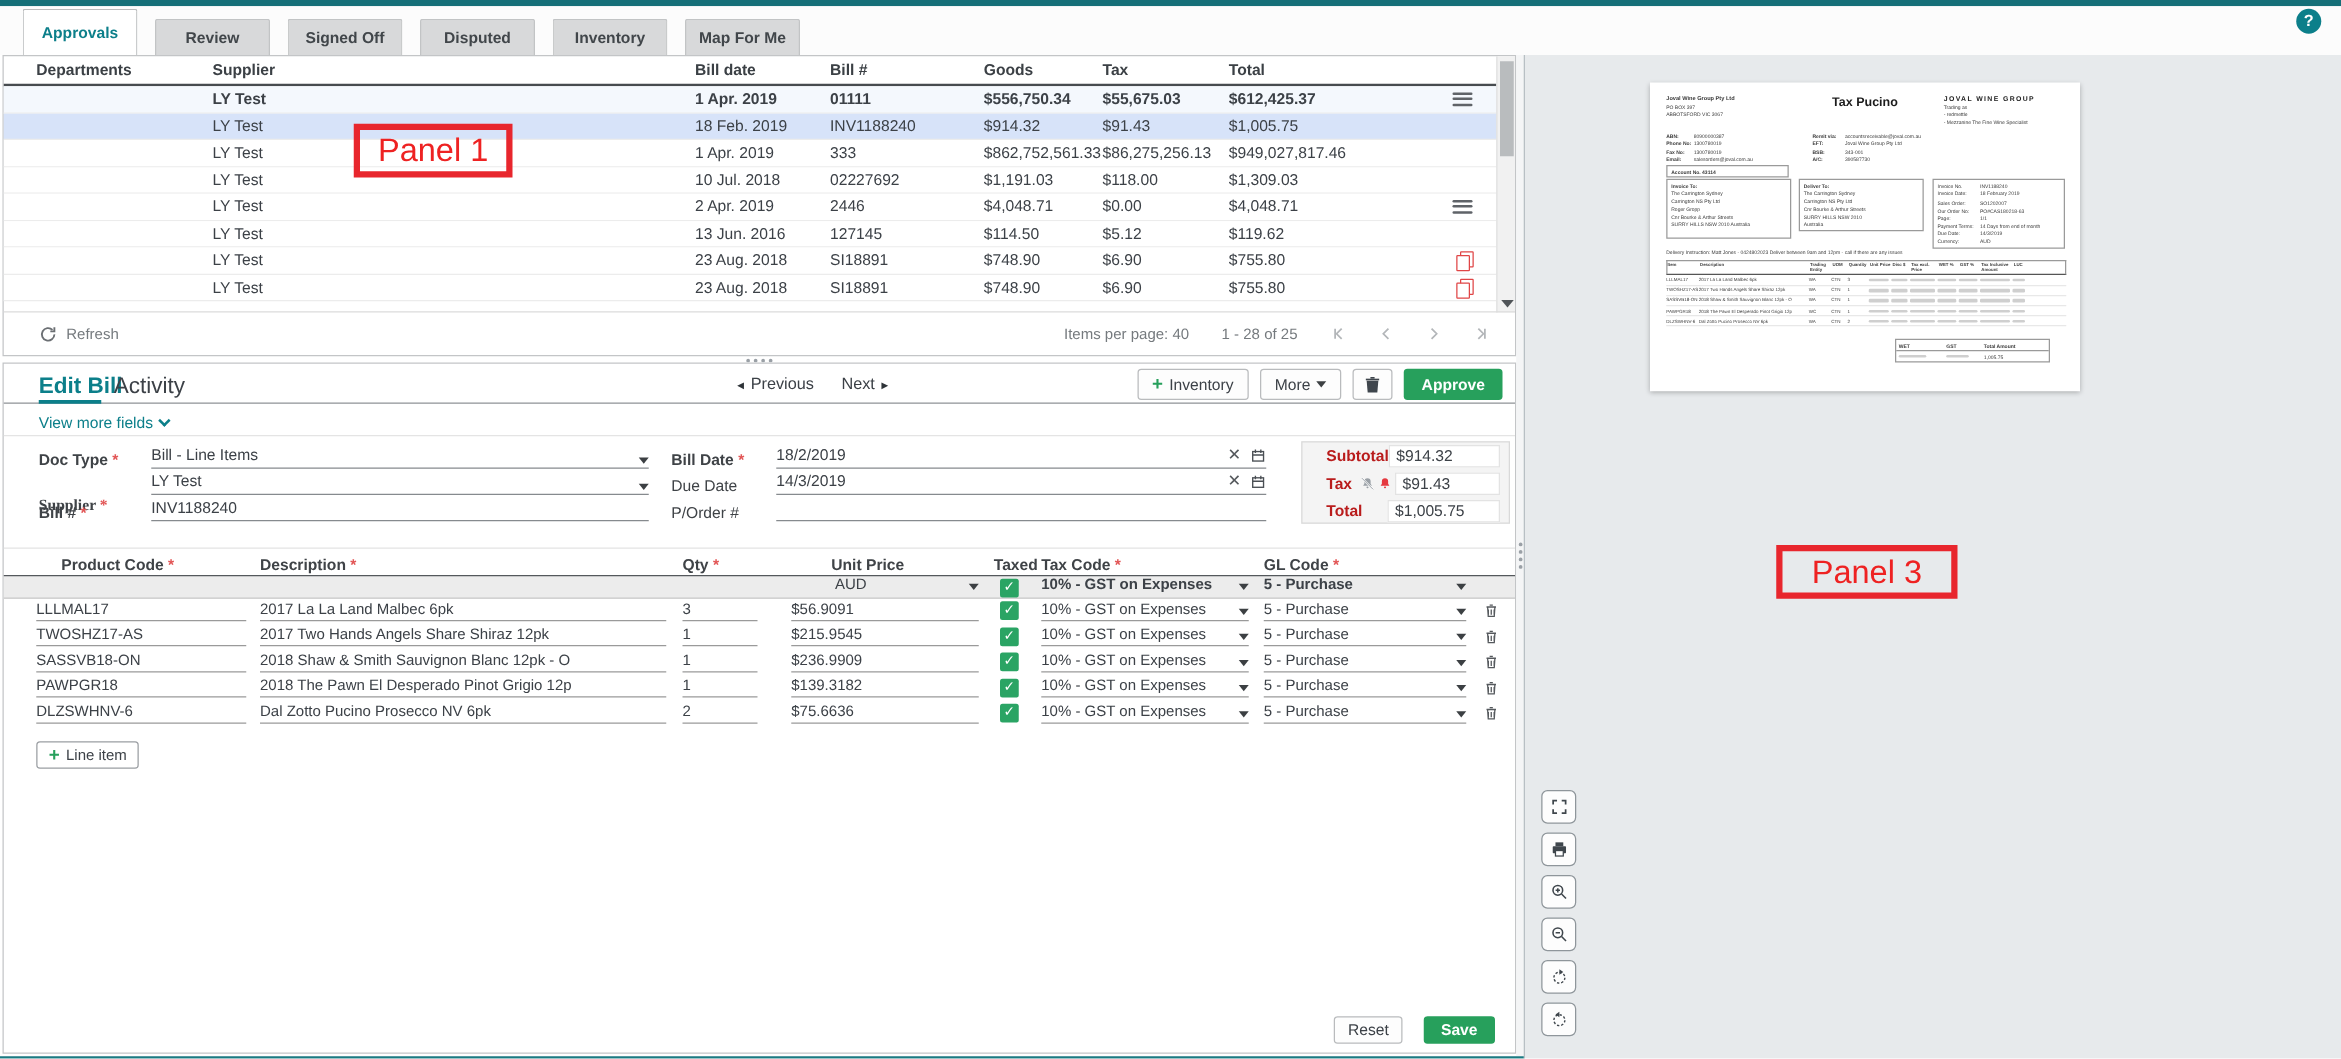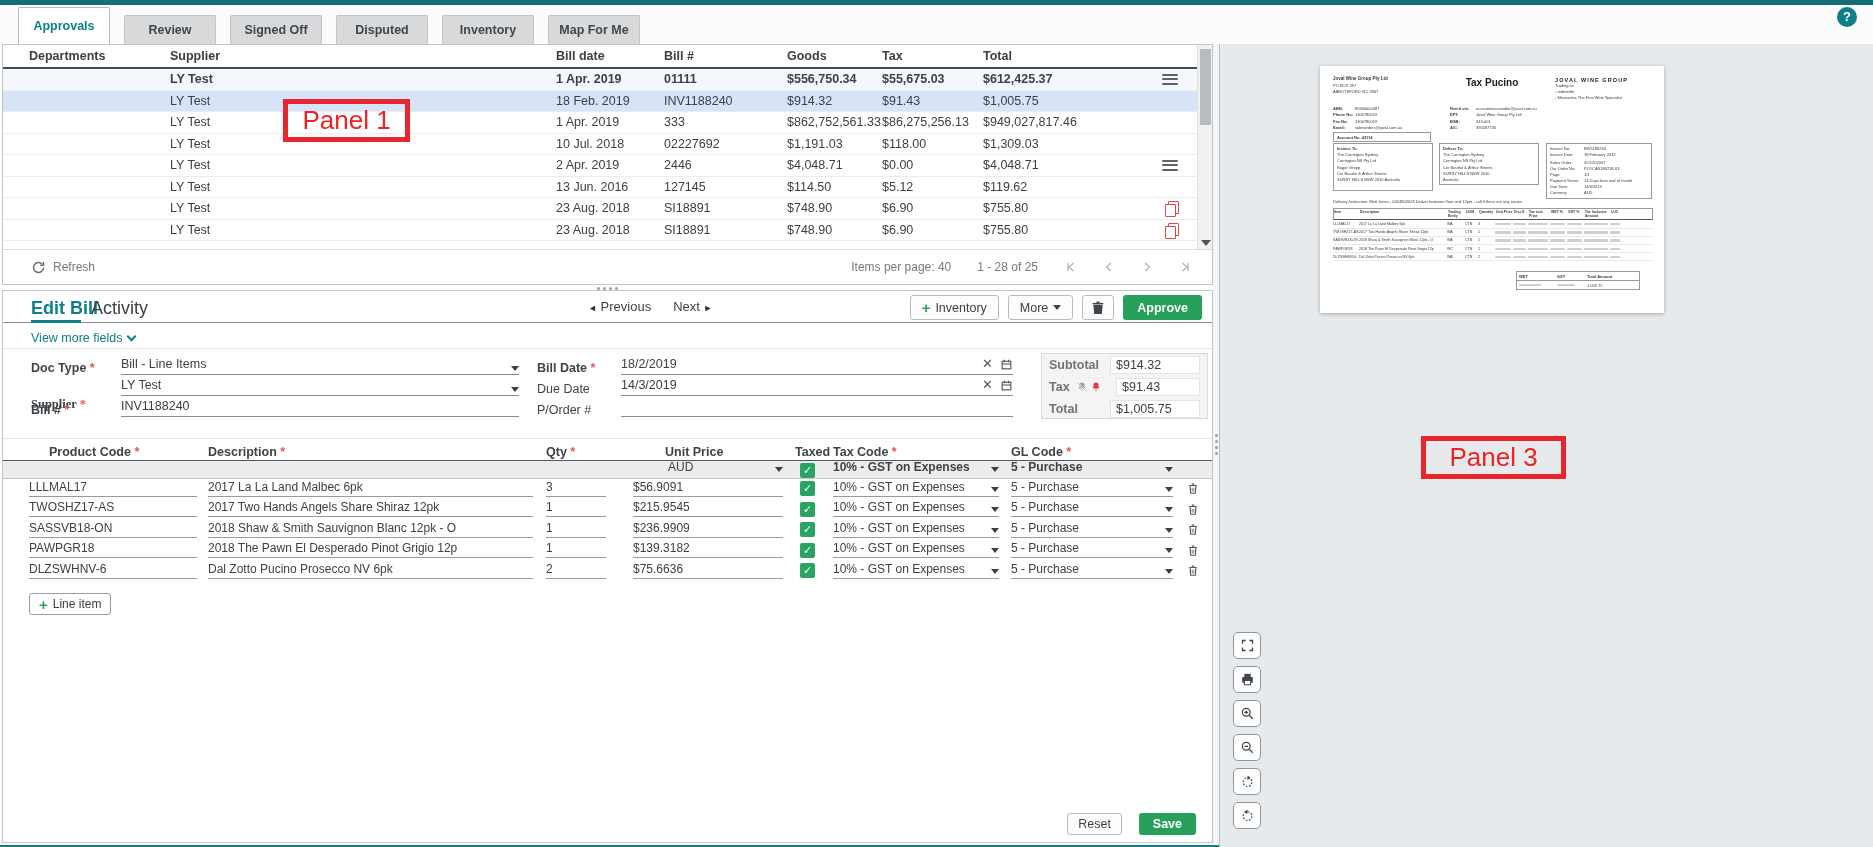--- a/index.html
+++ b/index.html
@@ -61,21 +61,21 @@
   .chev { width:7px; height:7px; border-right:2px solid #0c7f8a; border-bottom:2px solid #0c7f8a; transform:rotate(45deg); margin-top:-3px; }
   .fdiv { position:absolute; left:0; right:0; border-top:1px solid #e4e4e4; }
   .flabel { position:absolute; font-size:12.5px; font-weight:bold; color:#3f4347; }
   .req { color:#e25555; }
   .finput { position:absolute; font-size:12.5px; color:#3c4147; border-bottom:1px solid #868a8e; height:20px; display:flex; align-items:flex-end; padding-bottom:3px; }
   .finput .caret { margin-left:auto; }
   .caret { width:0; height:0; border-left:4px solid transparent; border-right:4px solid transparent; border-top:5px solid #3c4043; }
   .xicon { font-size:13px; color:#55595d; margin-left:auto; }
   .totbox { position:absolute; left:1038px; top:62px; width:167px; height:66px; background:#f4f4f4; border:1px solid #d9d9d9; font-size:12.5px; }
   .totrow { display:flex; align-items:center; height:22px; padding:0 7px; }
-  .totrow b { color:#737373; }
+  .totrow b { color:#b91c1c;margin-left:12px; }
   .totval { margin-left:auto; width:90px; background:#fff; border:1px solid #e3e3e3; padding:1px 5px; font-size:12.5px; }
   .bells { display:flex; gap:2px; margin-left:6px; }
 
   
   .ligrid-label { position:absolute; font-size:12.5px; font-weight:bold; color:#3f4347; }
   .lisub { position:absolute; left:0; right:0; top:169px; height:19px; background:#ececec; border-top:1px solid #54585c; border-bottom:1px solid #c7c7c7; }
   .lirow { position:absolute; left:0; right:0; height:20.6px; }
   .li-in { position:absolute; bottom:3px; font-size:12px; color:#3c4147; border-bottom:1px solid #9a9a9a; height:17px; }
   .li-dd { position:absolute; bottom:3px; font-size:12px; color:#3c4147; border-bottom:1px solid #9a9a9a; height:17px; display:flex; align-items:flex-end; padding-bottom:2px; }
   .li-dd .caret { margin-left:auto; margin-bottom:2px; }

